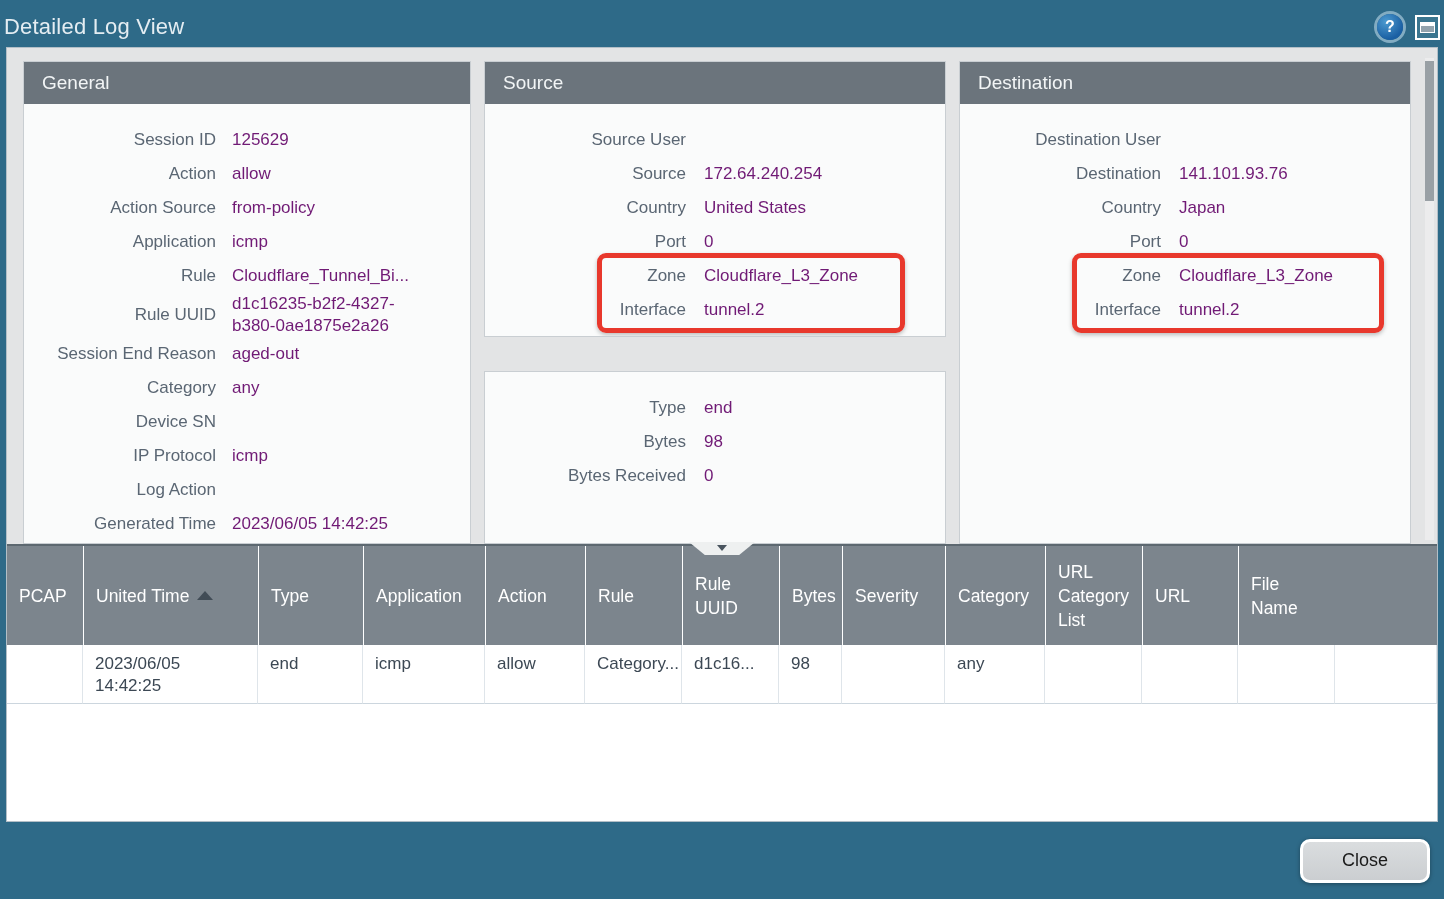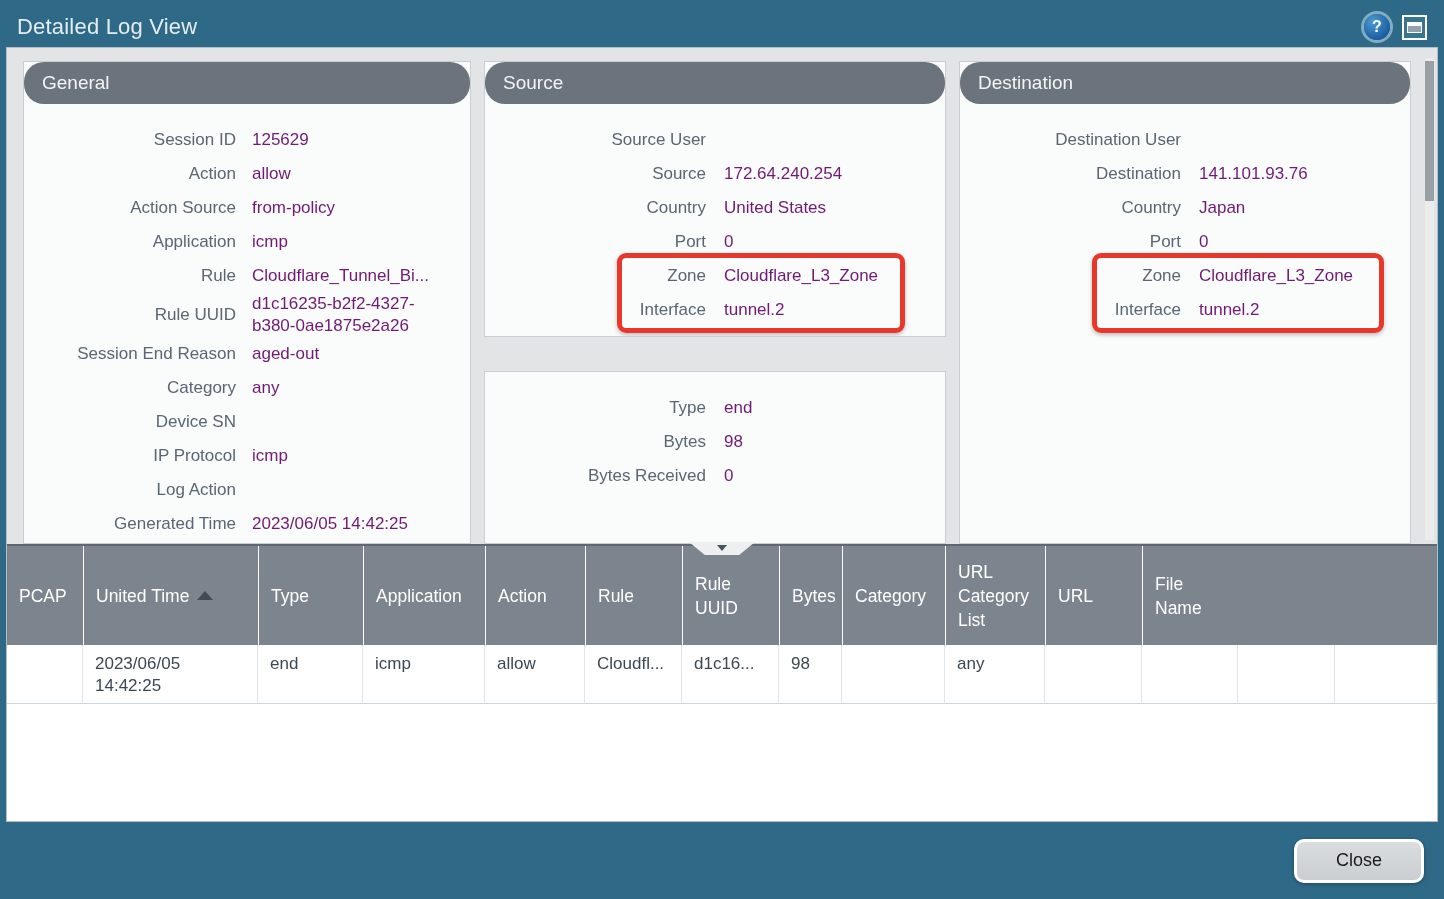--- a/index.html
+++ b/index.html
@@ -6,21 +6,21 @@
   html, body { width: 1444px; height: 899px; overflow: hidden; }
   body {
     font-family: "Liberation Sans", sans-serif;
     background: #2e6a88;
     position: relative;
   }
 
   
   .titlebar {
     height: 54px; display: flex; align-items: center;
-    padding: 0 17px; color: #e4edf2;
+    padding: 0 4px; color: #e4edf2;
   }
   .titlebar .title { font-size: 22px; font-weight: 400; letter-spacing: 0.2px; flex: 1; }
   .tb-icons { display: flex; align-items: center; gap: 12px; }
   .help-icon {
     width: 26px; height: 26px; border-radius: 50%;
     background: radial-gradient(circle at 35% 30%, #4d9bd0, #1a5fa3 70%);
     box-shadow: 0 0 0 3px rgba(200,225,243,0.55);
     color: #fff; font-weight: bold; font-size: 16px;
     display: flex; align-items: center; justify-content: center;
     cursor: pointer;
@@ -51,23 +51,22 @@
   .col-general { width: 448px; flex: none; }
   .col-source  { width: 462px; flex: none; }
   .col-dest    { flex: 1; }
 
   .panel { background: #fafbfb; border: 1px solid #c9ced2; display: flex; flex-direction: column; overflow: hidden; }
   .panel-fill { flex: 1; }
   .panel-header {
     height: 42px; background: #6b747c; color: #f2f5f6;
     font-size: 19px; display: flex; align-items: center; padding: 0 18px;
     flex: none;
-    border-radius: 20px;
-  }
-  .panel-body { padding: 19px 22px 8px 14px; position: relative; flex: 1; margin-left: 20px; }
+  }
+  .panel-body { padding: 19px 22px 8px 14px; position: relative; flex: 1; }
 
   .frow { display: flex; min-height: 34px; align-items: center; }
   .flabel {
     width: 194px; flex: none; text-align: right; color: #5a6673;
     font-size: 17px; padding-right: 16px;
   }
   .col-source .flabel, .col-dest .flabel { width: 205px; padding-right: 18px; }
   .fvalue { font-size: 17px; color: #701a75; line-height: 22px; word-break: break-word; }
   .uuid-value { max-width: 195px; }
 
@@ -123,21 +122,21 @@
   .trow { cursor: pointer; background: #ffffff; }
   .td {
     min-height: 59px; padding: 8px 12px 6px 12px;
     font-size: 17px; line-height: 22px; color: #3c4854;
     border-right: 1px solid #dfe5ea; border-bottom: 1px solid #ccd6de;
   }
 
   
   .footer {
     position: absolute; left: 0; right: 0; bottom: 0; height: 77px;
-    display: flex; align-items: center; justify-content: flex-end; padding-right: 20px;
+    display: flex; align-items: center; justify-content: flex-end; padding-right: 14px;
   }
   .close-btn {
     width: 130px; height: 44px; background: linear-gradient(#dadddf, #cbced1);
     border: 3px solid #ffffff; border-radius: 10px;
     font-family: "Liberation Sans", sans-serif;
     font-size: 18px; color: #1a1a1a; cursor: pointer;
     box-shadow: 0 1px 4px rgba(0,0,0,0.35);
   }
 </style>
 </head>
@@ -325,40 +324,43 @@
       <div class="th">
           <span>Rule</span>
         </div>
       <div class="th">
           <span>Rule UUID</span>
         </div>
       <div class="th">
           <span>Bytes</span>
         </div>
       <div class="th">
+          <span>Severity</span>
+        </div>
+      <div class="th">
           <span>Category</span>
         </div>
       <div class="th">
           <span>URL Category List</span>
         </div>
       <div class="th">
           <span>URL</span>
         </div>
       <div class="th">
           <span>File Name</span>
         </div>
     </div>
 
     <div class="lgrid trow">
       <div class="td"></div>
       <div class="td">2023/06/05 14:42:25</div>
       <div class="td">end</div>
       <div class="td">icmp</div>
       <div class="td">allow</div>
-      <div class="td">Cloudfl...</div>
+      <div class="td">Category...</div>
       <div class="td">d1c16...</div>
       <div class="td">98</div>
       <div class="td"></div>
       <div class="td">any</div>
       <div class="td"></div>
       <div class="td"></div>
       <div class="td"></div>
       <div class="td"></div>
     </div>
   </div>

